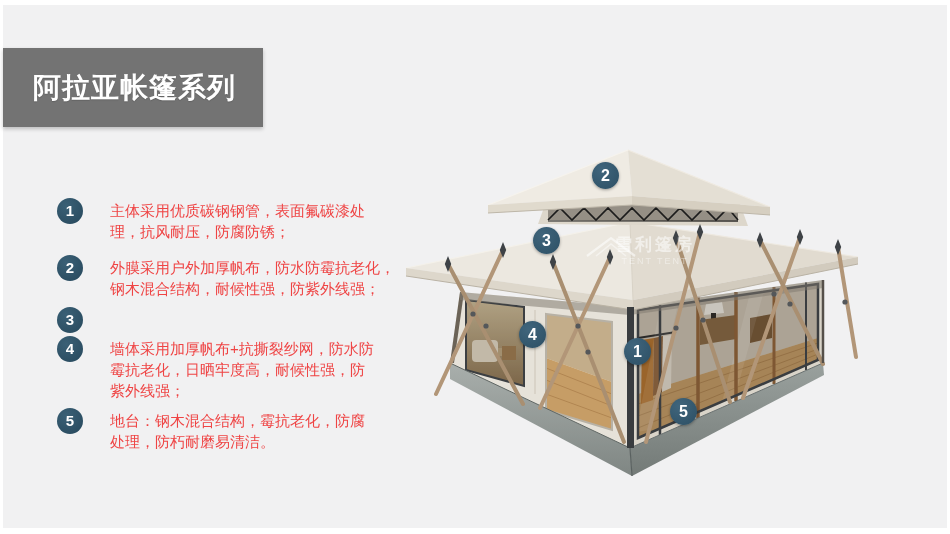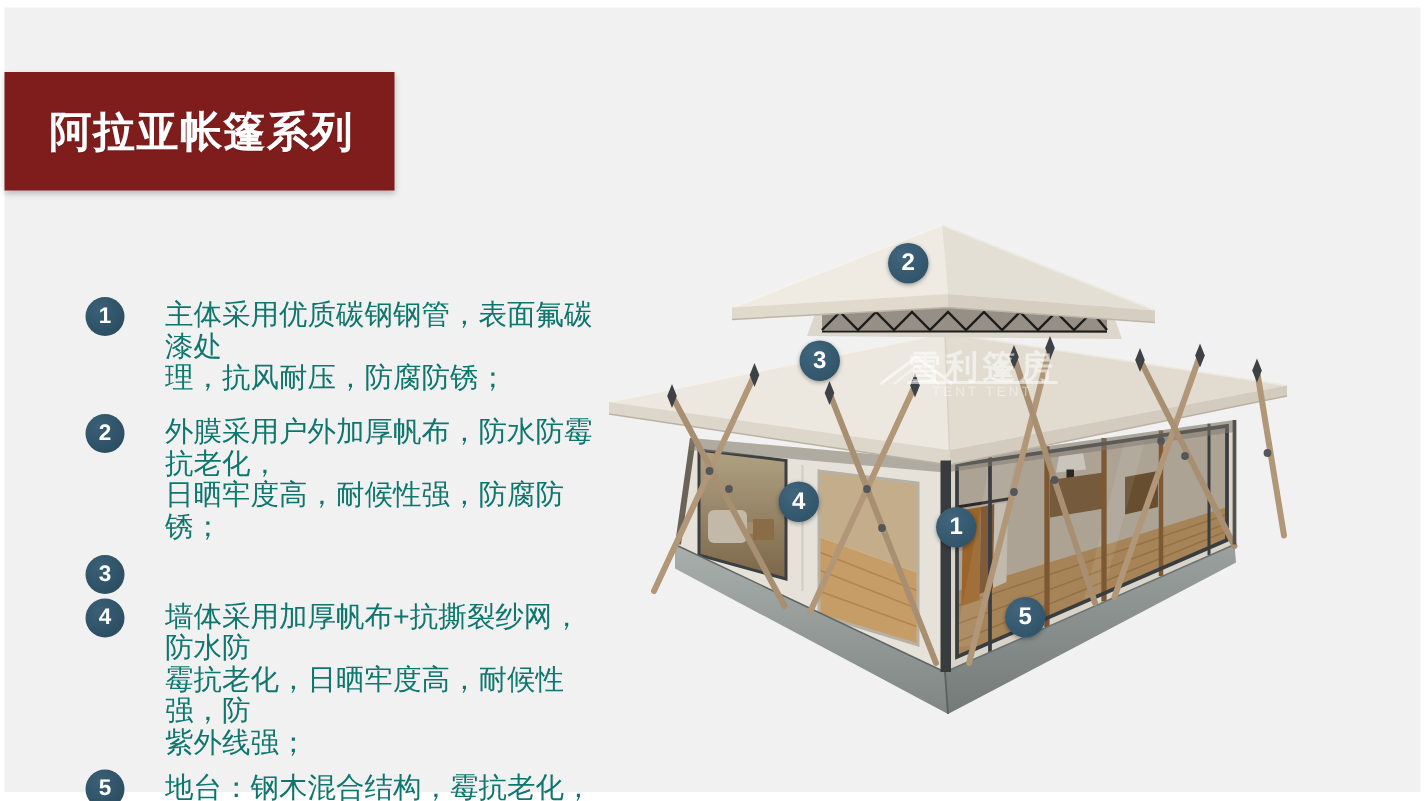--- a/index.html
+++ b/index.html
@@ -4,21 +4,21 @@
 <style>
   * { margin:0; padding:0; box-sizing:border-box; }
   body { font-family:"Liberation Sans","DejaVu Sans",sans-serif; }
   .page { position:relative; width:950px; height:534px; background:#ffffff; overflow:hidden; }
   .canvas { position:absolute; left:3px; top:5px; right:3px; bottom:6px; background:#f1f1f2; }
 
   
   .banner {
     position:absolute; left:3px; top:48px; width:260px; height:79px;
     background:linear-gradient(180deg,#55708­4,#4a6478);
-    background-color:#7f1d1d;
+    background-color:#737373;
     box-shadow:0 2px 4px rgba(0,0,0,.22);
     display:flex; align-items:center;
   }
   .banner-title {
     color:#ffffff; font-size:28px; font-weight:bold; letter-spacing:1px; padding-left:30px;
     text-shadow:0 1px 1px rgba(0,0,0,.15);
   }
 
   
   .features { position:absolute; left:57px; top:198px; width:340px; }
@@ -26,34 +26,34 @@
   .feature + .feature.m1 { margin-top:13px; }
   .feature + .feature.m2 { margin-top:8px; }
   .feature + .feature.m3 { margin-top:3px; }
   .feature + .feature.m4 { margin-top:7px; }
   .badge {
     flex:0 0 auto; width:26px; height:26px; border-radius:50%;
     background:radial-gradient(circle at 35% 30%, #3a6076, #27485c);
     color:#fff; font-size:15px; font-weight:bold; text-align:center; line-height:26px;
   }
   .ftext {
-    width:285px; font-size:19px; line-height:21px; color:#0f766e;
+    width:285px; font-size:15px; line-height:21px; color:#ef4444;
     white-space:pre-line; padding-top:2px;
   }
 
   
   .tent-wrap { position:absolute; left:398px; top:142px; width:500px; height:350px; }
   .tent-wrap svg { position:absolute; left:0; top:0; }
 
   .watermark {
     position:absolute; left:185px; top:92px; width:144px; text-align:center;
     pointer-events:none;
   }
-  .wm-line1 { display:block; font-size:22px; font-weight:bold; letter-spacing:3px;
-    color:rgba(255,255,255,.55); line-height:22px;text-decoration:underline; }
+  .wm-line1 { display:block; font-size:17px; font-weight:bold; letter-spacing:3px;
+    color:rgba(255,255,255,.55); line-height:22px; }
   .wm-line2 { display:block; font-size:9px; letter-spacing:2px;
     color:rgba(255,255,255,.45); line-height:10px; }
 
   .callout {
     position:absolute; width:27px; height:27px; border-radius:50%;
     background:radial-gradient(circle at 35% 30%, #40657c, #2c4f64);
     color:#fff; font-size:16px; font-weight:bold; text-align:center; line-height:27px;
     box-shadow:0 1px 3px rgba(0,0,0,.35);
   }
   .co-2 { left:194px; top:20px; }
@@ -74,21 +74,21 @@
 
   <div class="features">
     <div class="feature">
       <div class="badge">1</div>
       <div class="ftext">主体采用优质碳钢钢管，表面氟碳漆处
 理，抗风耐压，防腐防锈；</div>
     </div>
     <div class="feature m1">
       <div class="badge">2</div>
       <div class="ftext">外膜采用户外加厚帆布，防水防霉抗老化，
-日晒牢度高，耐候性强，防腐防锈；</div>
+钢木混合结构，耐候性强，防紫外线强；</div>
     </div>
     <div class="feature m2">
       <div class="badge">3</div>
     </div>
     <div class="feature m3">
       <div class="badge">4</div>
       <div class="ftext">墙体采用加厚帆布+抗撕裂纱网，防水防
 霉抗老化，日晒牢度高，耐候性强，防
 紫外线强；</div>
     </div>

